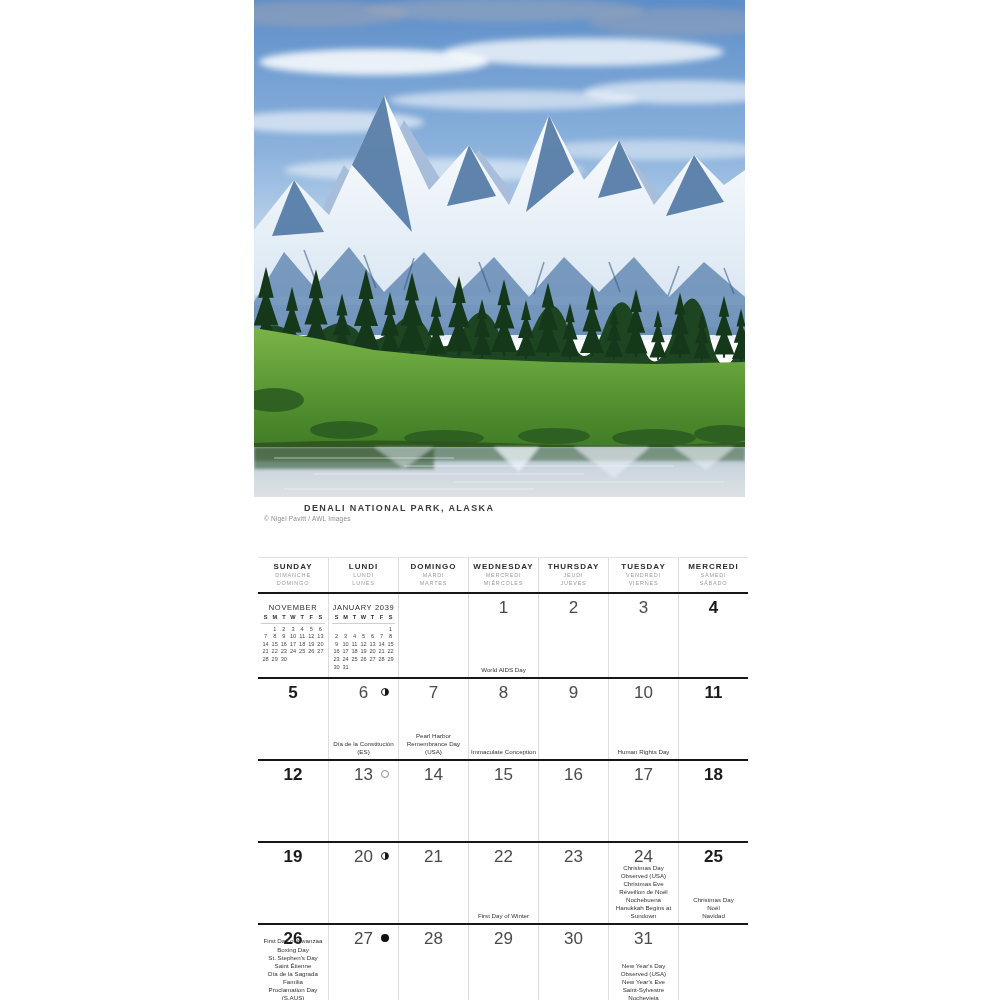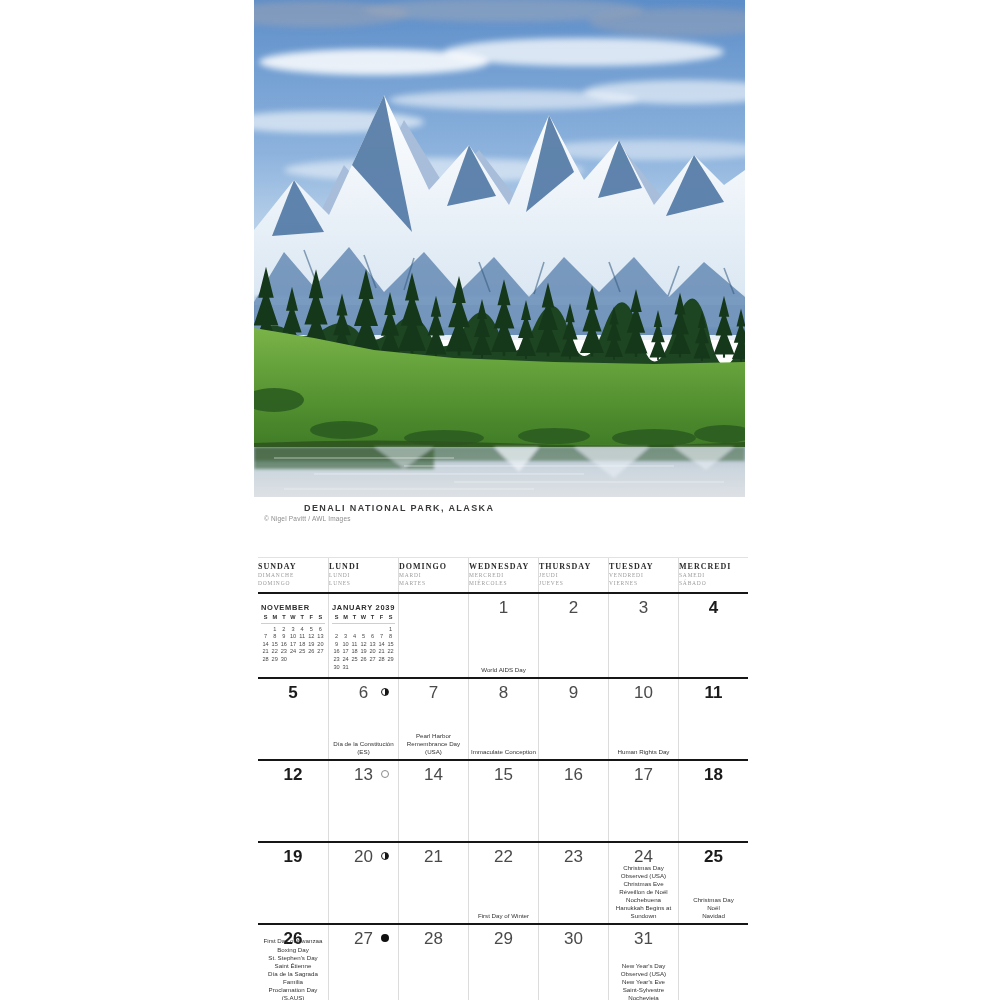--- a/index.html
+++ b/index.html
@@ -14,21 +14,21 @@
   .title-block{position:absolute;left:264px;top:503px;width:640px;}
   .title-line{white-space:nowrap;line-height:1.05;}
   .title-primary{display:inline;font-size:29px;font-weight:700;letter-spacing:1.5px;color:#3a3a3a;}
   .title-secondary{display:inline;font-size:28px;font-weight:400;letter-spacing:1px;color:#4d4d4d;}
   .subtitle{font-size:9px;font-weight:700;letter-spacing:1.4px;color:#3a3a3a;padding-left:40px;}
   .credit{margin-top:2px;font-size:6.5px;color:#8d8d8d;letter-spacing:.2px;}
 
   
   .grid{position:absolute;left:258px;top:557px;width:490px;}
   .header-row{display:flex;border-top:1px solid #e2e2e2;border-bottom:2px solid #161616;}
-  .header-cell{width:70px;box-sizing:border-box;padding:4px 0 4px;text-align:left;border-left:1px solid #dcdcdc;font-family:Liberation Serif, serif;}
+  .header-cell{width:70px;box-sizing:border-box;padding:4px 0 4px;text-align:center;border-left:1px solid #dcdcdc;}
   .header-cell:first-child{border-left:none;}
   .hdr-en{font-size:8px;font-weight:700;letter-spacing:1px;color:#2d2d2d;}
   .hdr-sub{font-size:5.5px;color:#9b9b9b;letter-spacing:.8px;line-height:1.45;margin-top:1px;}
 
   .week-row{display:flex;border-bottom:2px solid #161616;}
   .week-row.r1{height:83px;}
   .week-row.rx{height:80px;}
   .week-row.last{border-bottom:1px solid #d8d8d8;}
   .cell{width:70px;box-sizing:border-box;position:relative;border-left:1px solid #dcdcdc;padding-top:3px;}
   .cell:first-child{border-left:none;}
@@ -37,21 +37,21 @@
   .moon{position:absolute;top:9px;left:52px;width:8px;height:8px;border-radius:50%;box-sizing:border-box;}
   .moon.half{border:1px solid #1a1a1a;background:linear-gradient(90deg,#ffffff 45%,#141414 45%);}
   .moon.open{border:1px solid #8a8a8a;background:#fff;}
   .moon.filled{background:#101010;}
   .holidays{position:absolute;left:1px;right:1px;bottom:3px;text-align:center;
             font-size:6.2px;line-height:1.3;color:#333;}
   .holidays div{white-space:normal;}
 
   
   .mini{padding:6px 3px 0;}
-  .mini-title{font-size:7.5px;font-weight:700;letter-spacing:.7px;color:#2c2c2c;margin-bottom:3px;}
+  .mini-title{text-align:center;font-size:7.5px;font-weight:400;letter-spacing:.7px;color:#2c2c2c;margin-bottom:3px;}
   .mini-grid{display:grid;grid-template-columns:repeat(7,1fr);row-gap:2px;border-bottom:1px solid transparent;}
   .mini-grid span{font-size:5.6px;text-align:center;color:#4a4a4a;line-height:1;}
   .mini-grid .mh{font-weight:700;color:#2c2c2c;border-bottom:1px solid #cfcfcf;padding-bottom:2px;margin-bottom:1px;}
 </style>
 </head>
 <body>
 
 <div class="page">
 
   <div class="photo">

